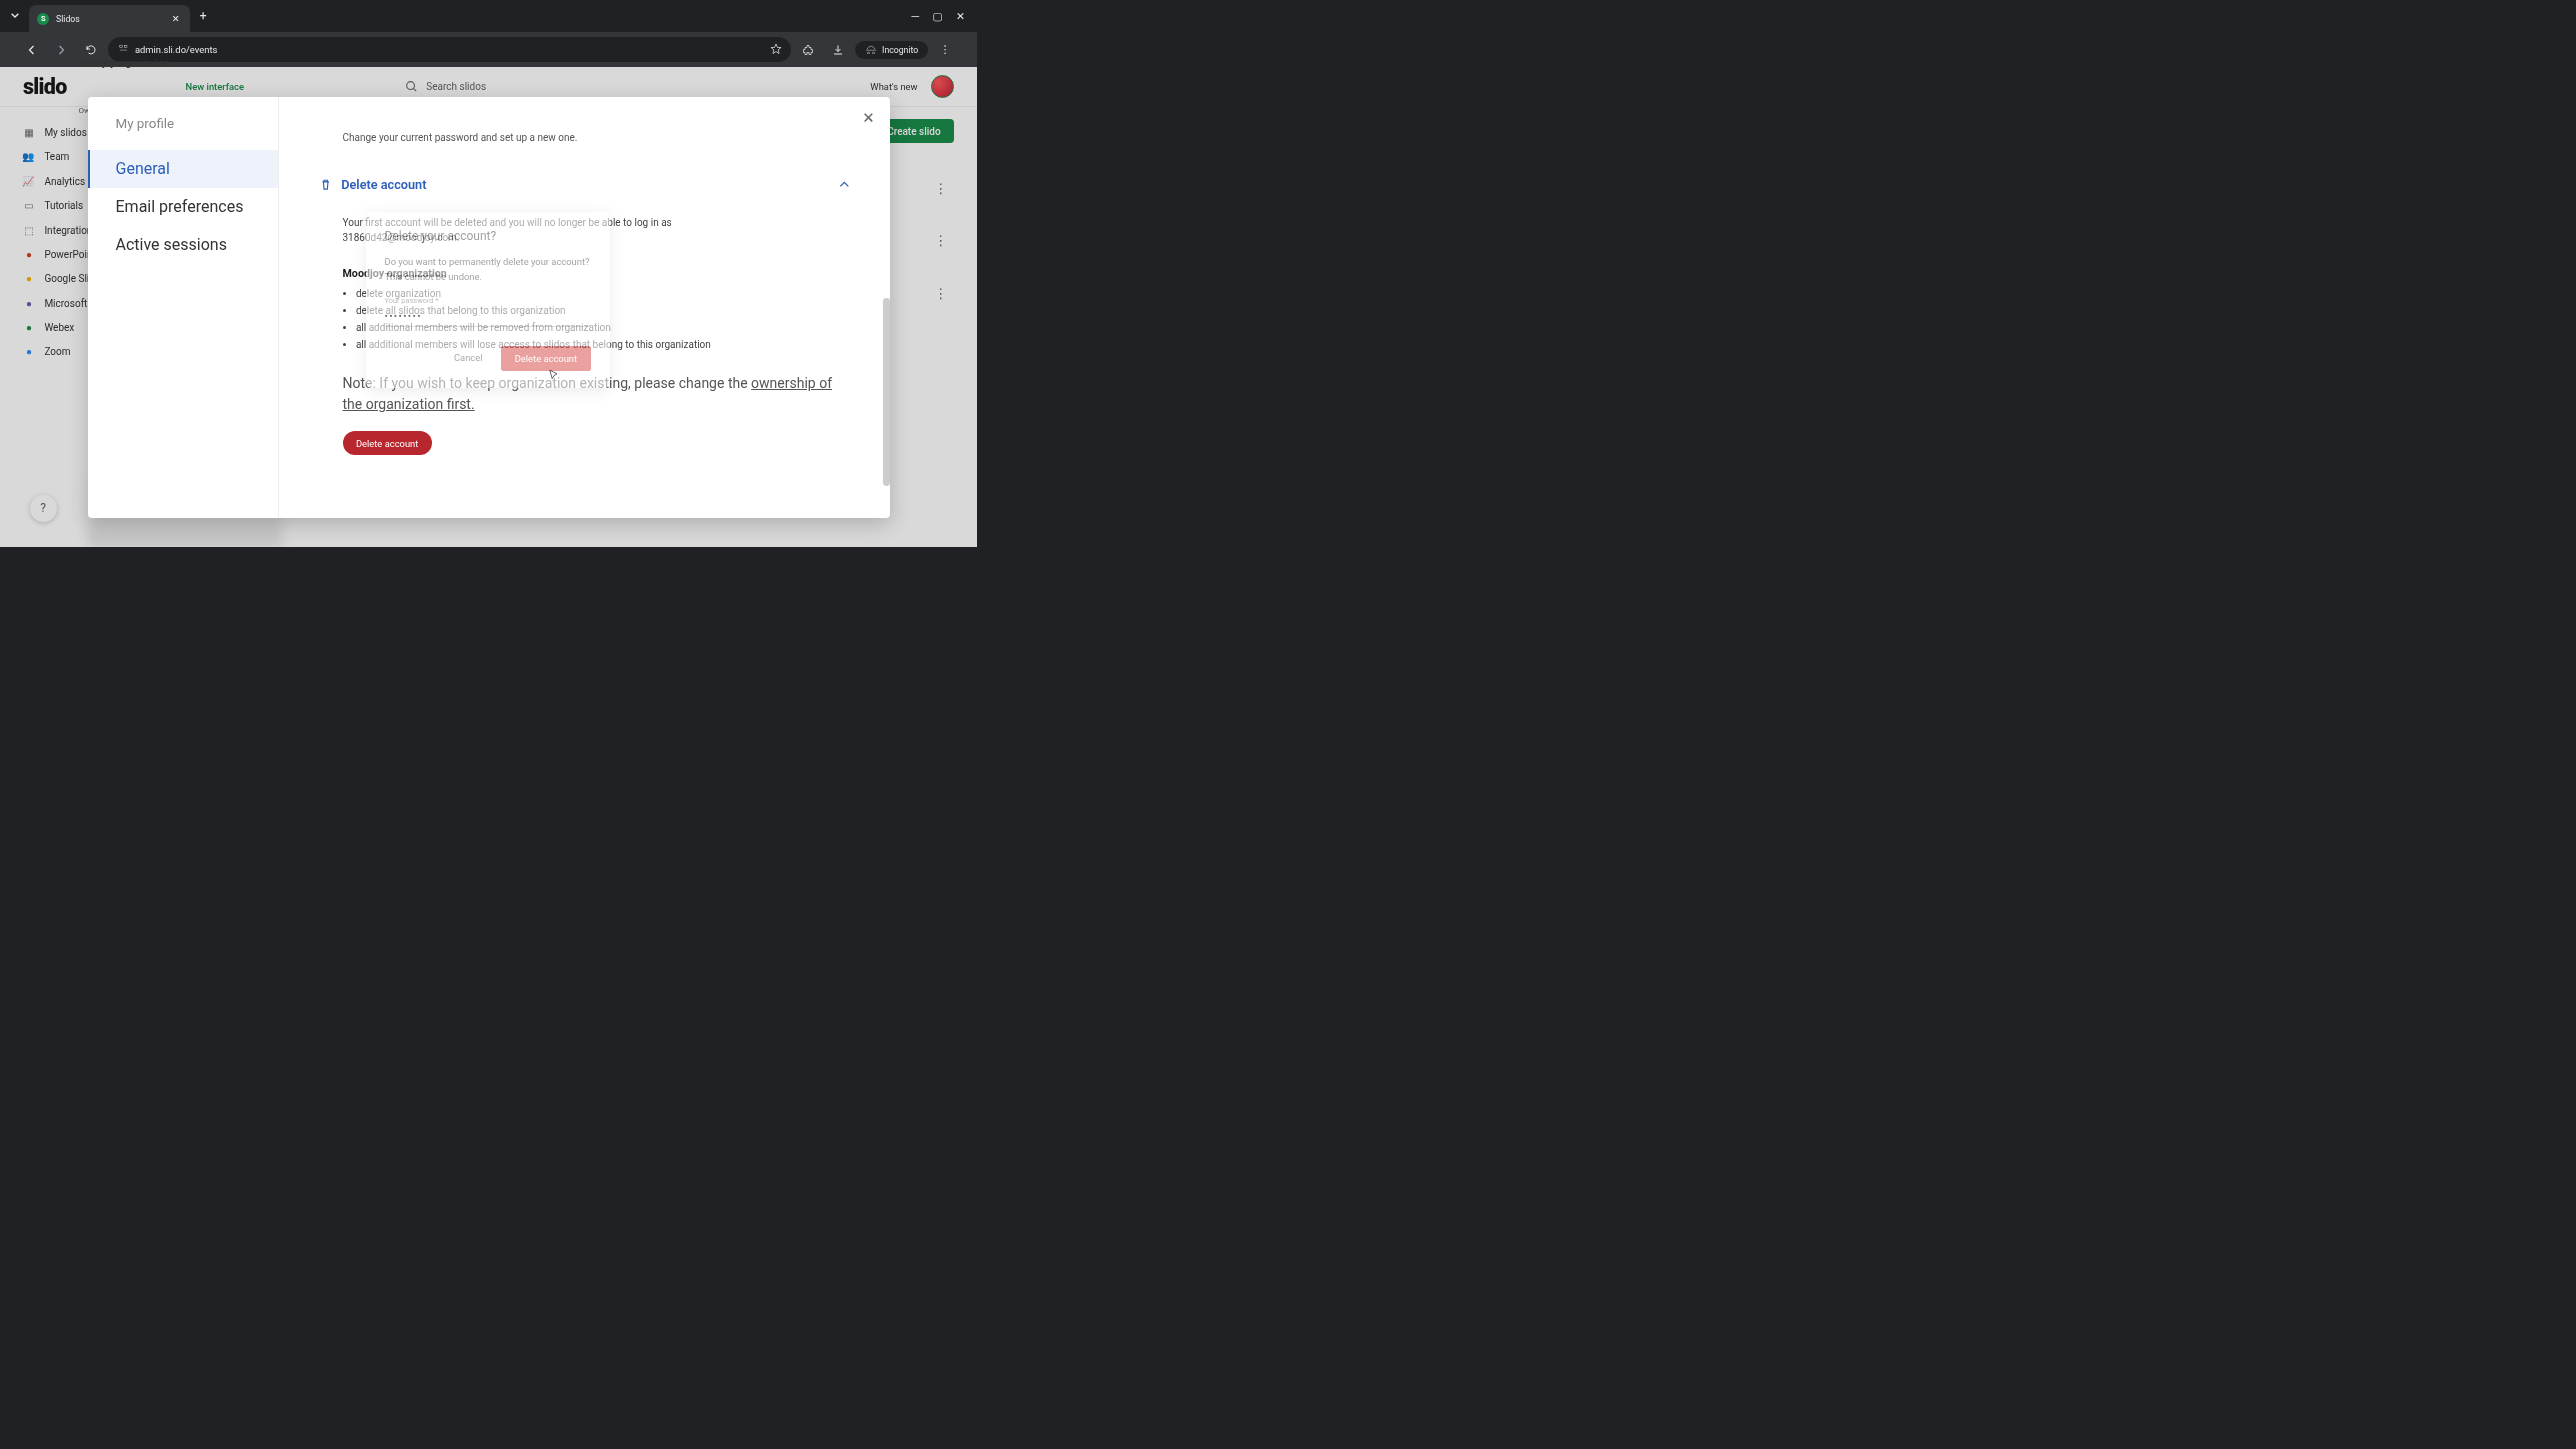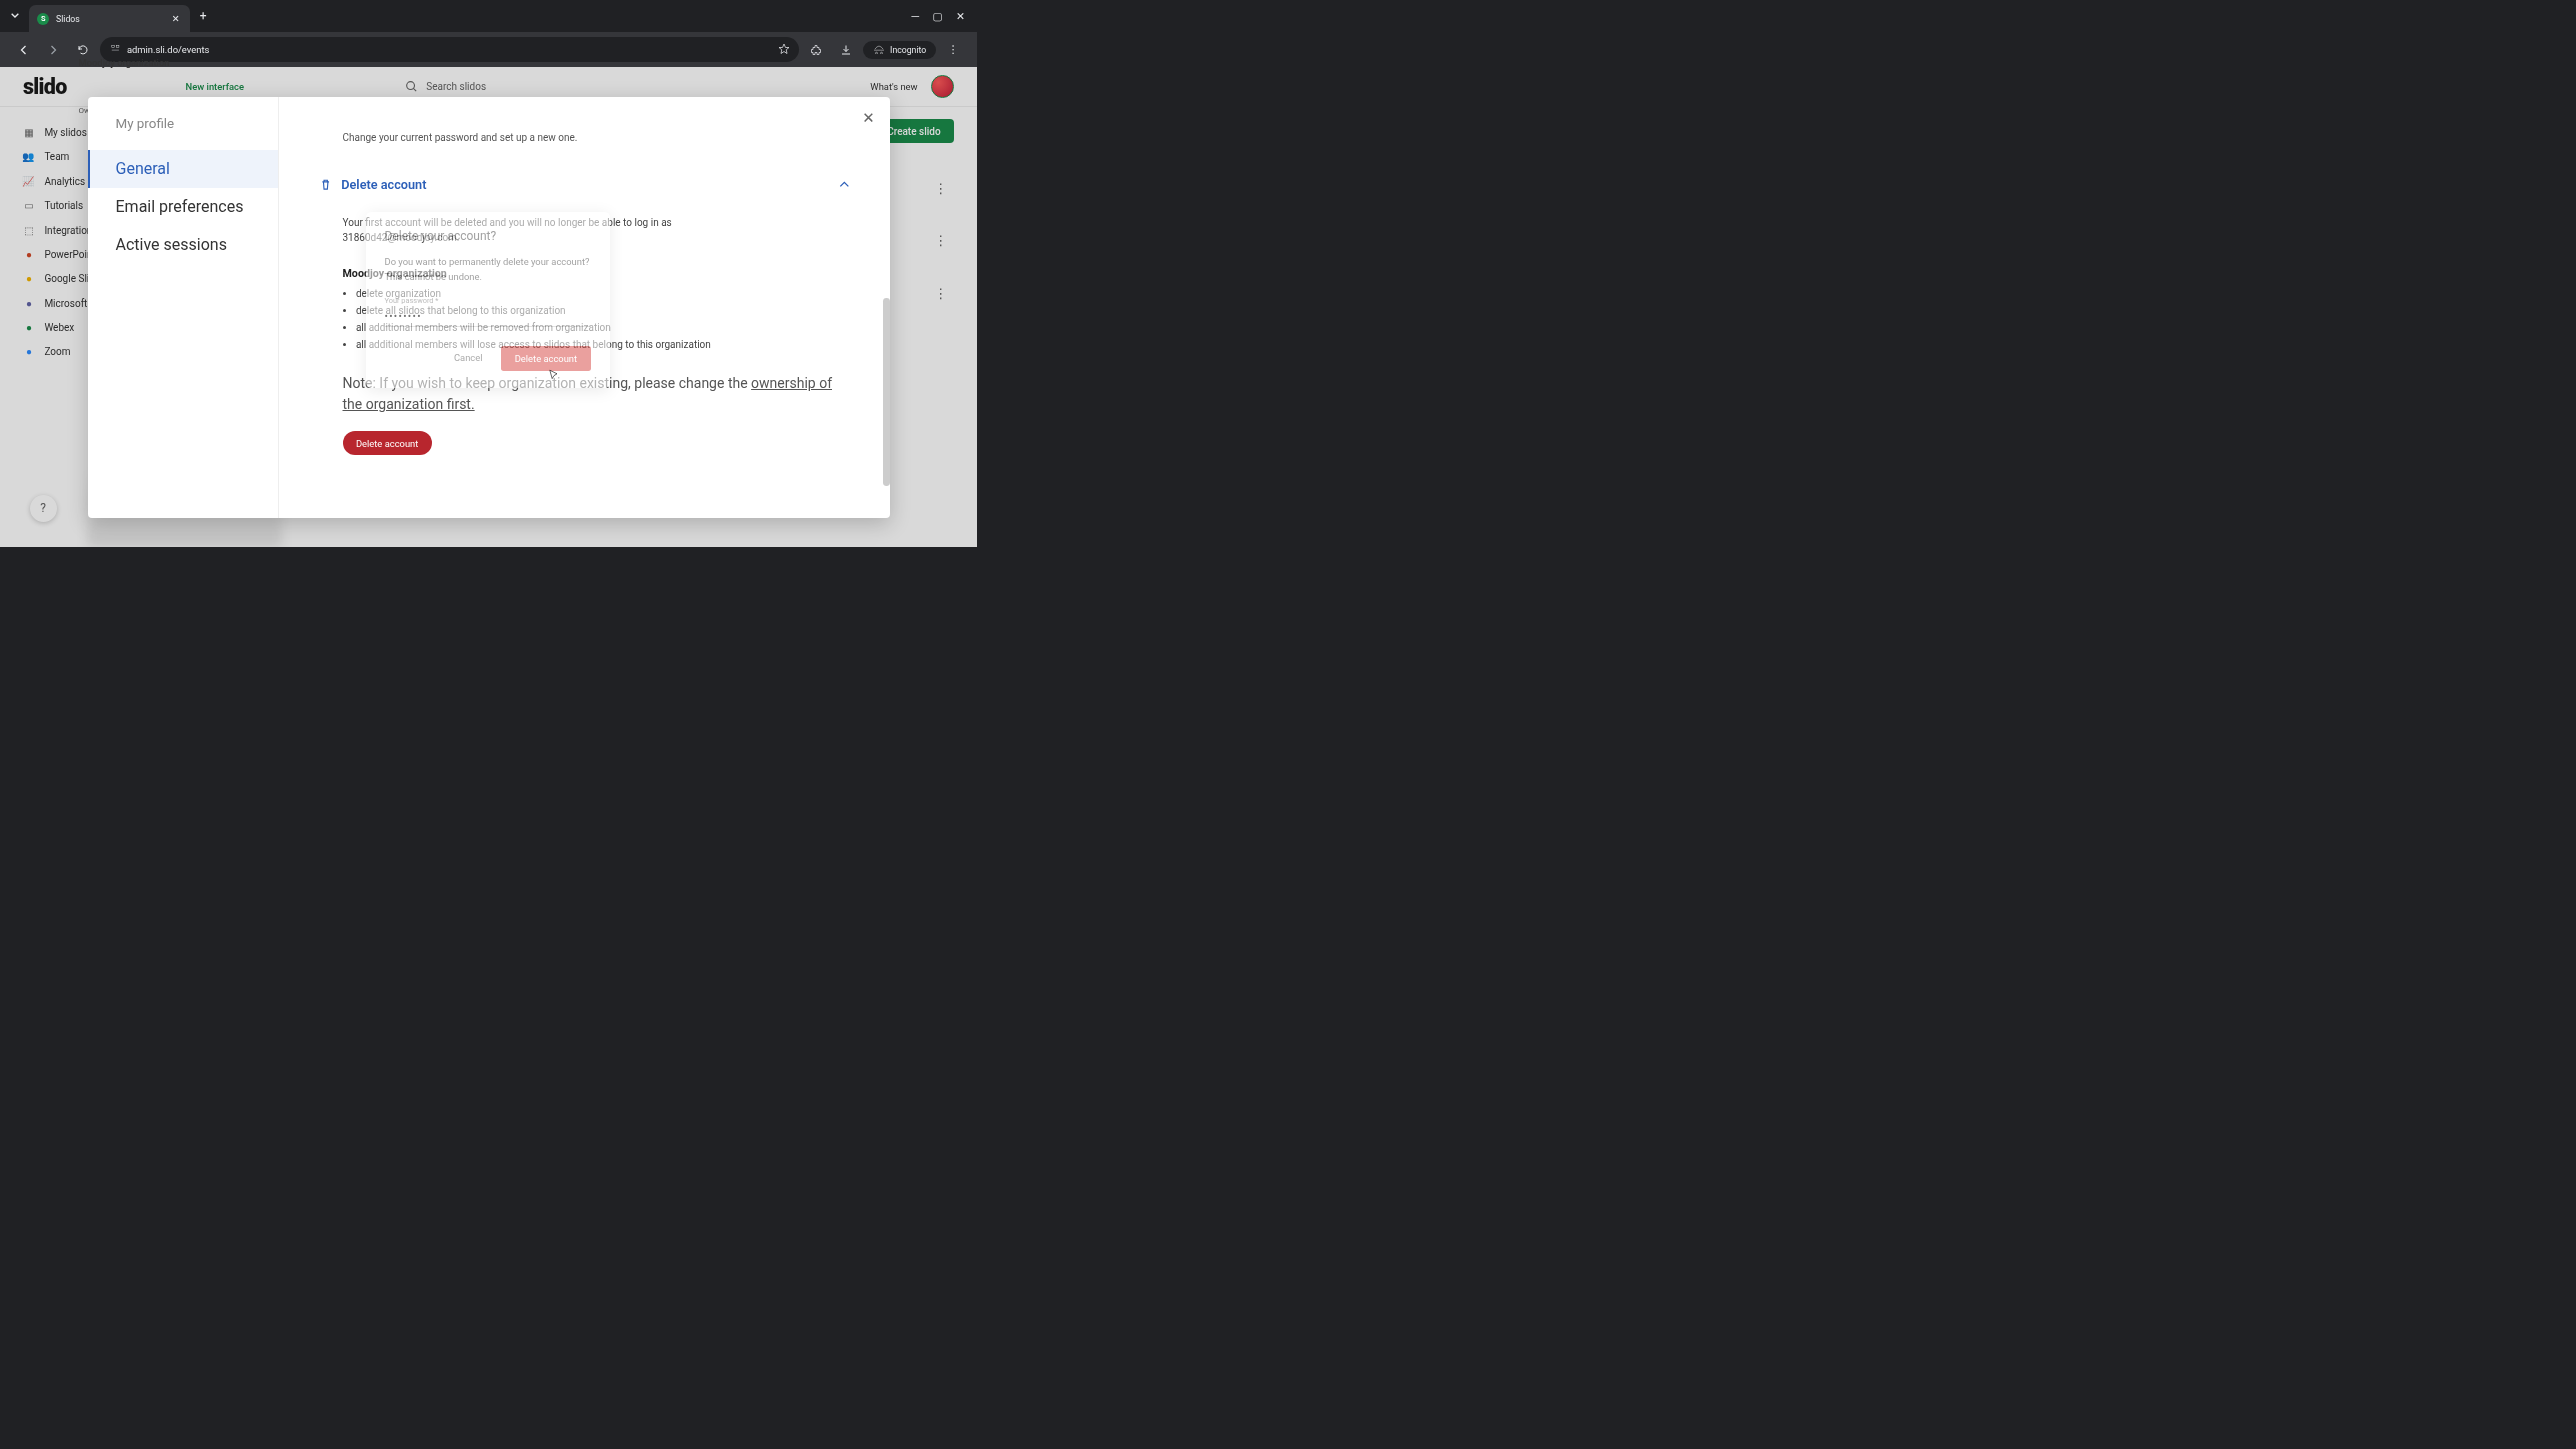--- a/index.html
+++ b/index.html
@@ -8,21 +8,21 @@
 
 .browser-top { background: #202124; height: 32px; display: flex; align-items: center; padding: 0 2.7px; }
 .tab-dropdown { width: 24px; height: 24px; display: flex; align-items: center; justify-content: center; color: #e8eaed; border-radius: 4px; margin-right: 2.7px; }
 .tab { background: #35363a; height: 27px; border-radius: 6.7px 6.7px 0 0; display: flex; align-items: center; padding: 0 8px; min-width: 161px; margin-top: 5.4px; position: relative; }
 .tab-favicon { width: 12px; height: 12px; background: #1a8c4a; border-radius: 50%; margin-right: 6.7px; display: flex; align-items: center; justify-content: center; color: #fff; font-size: 7.4px; font-weight: bold; }
 .tab-title { color: #e8eaed; font-size: 8.7px; flex: 1; }
 .tab-close { color: #e8eaed; font-size: 9.4px; padding: 2.7px; }
 .new-tab { color: #e8eaed; font-size: 12px; padding: 0 9.4px; }
 .window-controls { margin-left: auto; display: flex; gap: 13.4px; padding-right: 9.4px; color: #e8eaed; }
 
-.toolbar { background: #35363a; height: 35px; display: flex; align-items: center; padding: 0 12px; gap: 5.4px; }
+.toolbar { background: #35363a; height: 35px; display: flex; align-items: center; padding: 0 20px; gap: 5.4px; }
 .nav-btn { width: 24px; height: 24px; display: flex; align-items: center; justify-content: center; color: #9aa0a6; border-radius: 50%; }
 .nav-btn.active { color: #e8eaed; }
 .url-bar { flex: 1; background: #202124; border-radius: 13.4px; height: 25.5px; display: flex; align-items: center; padding: 0 9.4px; color: #e8eaed; font-size: 9.4px; gap: 6.7px; }
 .url-text { flex: 1; }
 .toolbar-icon { width: 24px; height: 24px; display: flex; align-items: center; justify-content: center; color: #e8eaed; }
 .incognito { display: flex; align-items: center; gap: 5.4px; background: #202124; padding: 4px 9.4px; border-radius: 12px; color: #e8eaed; font-size: 8.7px; }
 
 
 .app { background: #fff; height: calc(100% - 67px); position: relative; }
 .app-header { height: 40px; display: flex; align-items: center; padding: 0 23px; border-bottom: 0.7px solid #eee; }

